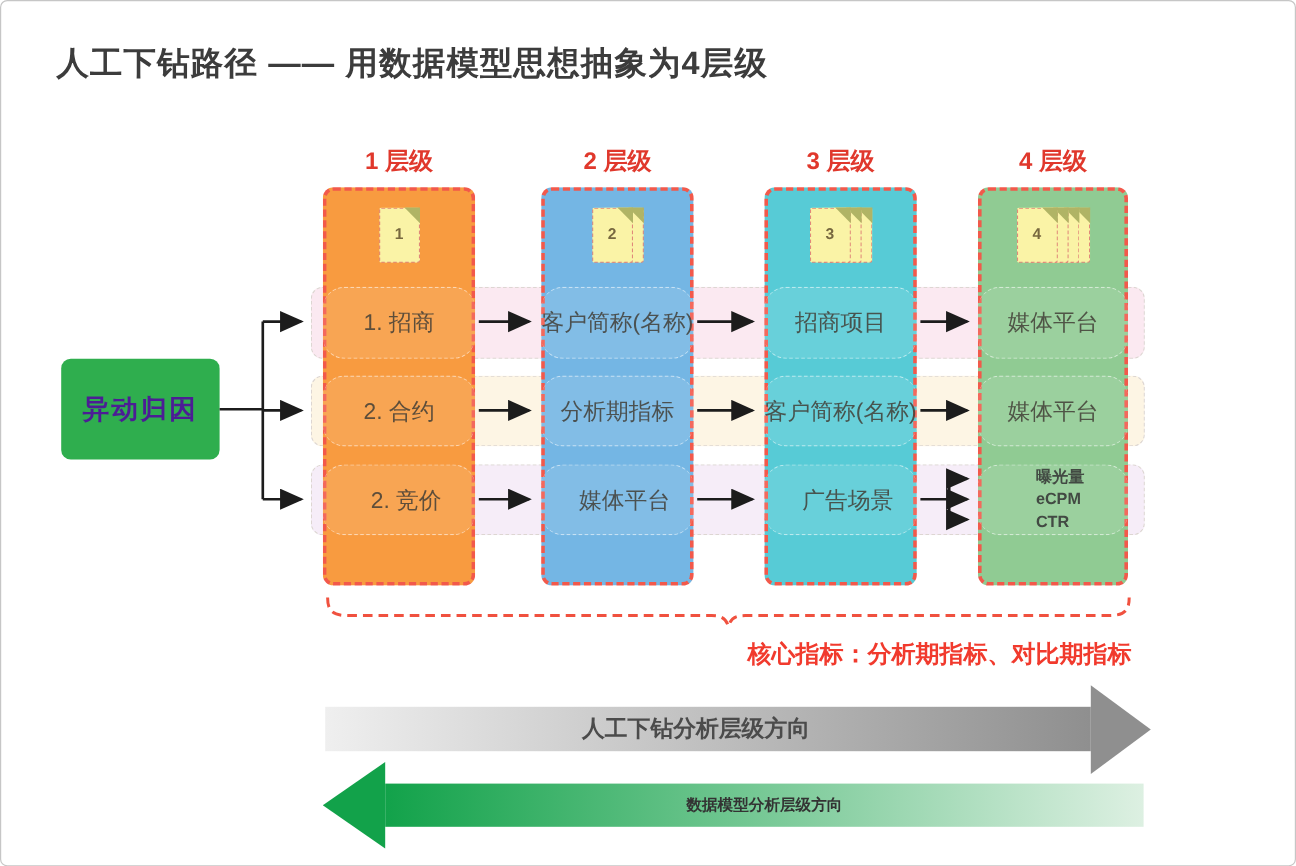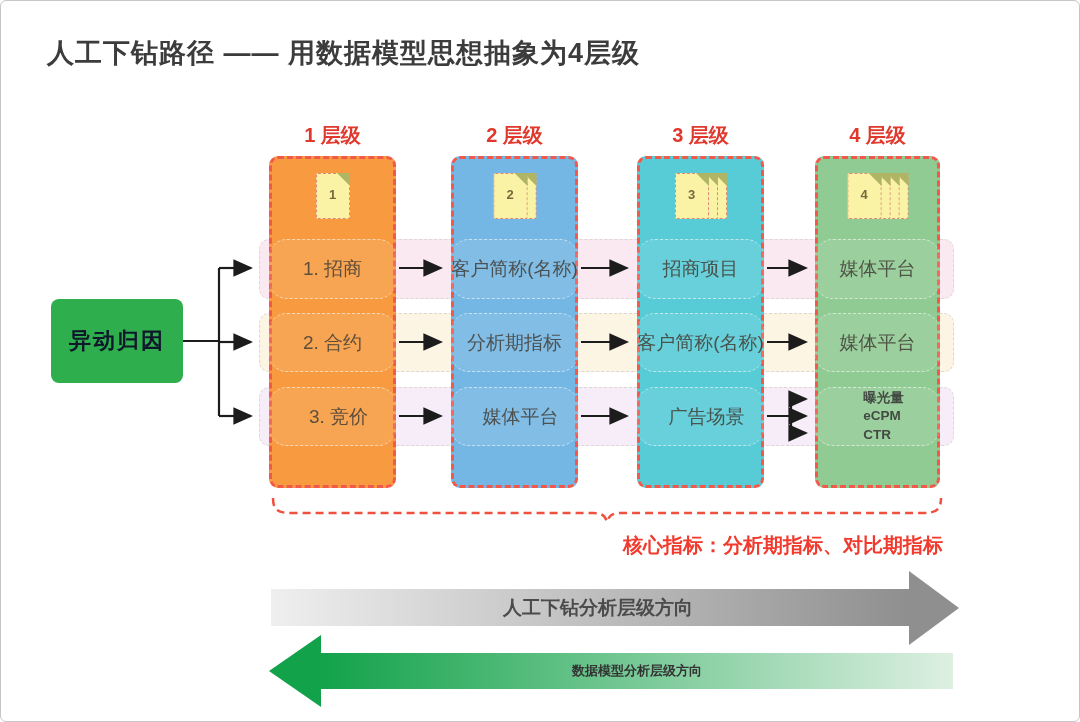--- a/index.html
+++ b/index.html
@@ -39,35 +39,35 @@
   .cell{position:absolute;display:flex;align-items:center;justify-content:center;
         font-size:19px;color:rgba(66,62,54,.85);background:rgba(255,255,255,.10);
         border-top:1px dashed rgba(255,255,255,.55);border-bottom:1px dashed rgba(255,255,255,.55);
         box-sizing:border-box;border-radius:18px;}
   .ry1{top:238px;height:60px;} .ry2{top:312px;height:59px;} .ry3{top:386px;height:59px;padding-left:12px;}
   .cell.multi{white-space:pre-line;font-size:13.5px;font-weight:600;line-height:1.35;color:rgba(50,50,50,.85);}
 
   
   .src-node{position:absolute;left:50px;top:298px;width:132px;height:84px;background:var(--source-green);
             border-radius:8px;display:flex;align-items:center;justify-content:center;
-            color:#0f172a;font-size:22px;font-weight:600;letter-spacing:2px;}
+            color:#4c1d95;font-size:22px;font-weight:600;letter-spacing:2px;}
 
   svg.overlay{position:absolute;left:0;top:0;pointer-events:none;}
 
   
   .brace-label{position:absolute;left:270px;width:672px;top:531px;text-align:right;
                color:var(--metric-red);font-size:20px;font-weight:700;}
 
   
   .gray-body{position:absolute;left:270px;top:588px;width:638px;height:37px;
              background:linear-gradient(to right,#efefef,var(--manual-arrow-gray));}
   .gray-head{position:absolute;left:908px;top:570px;width:0;height:0;
              border-left:50px solid var(--manual-arrow-gray);
              border-top:37px solid transparent;border-bottom:37px solid transparent;}
-  .gray-label{position:absolute;left:278px;top:588px;width:638px;height:37px;line-height:37px;
+  .gray-label{position:absolute;left:260px;top:588px;width:638px;height:37px;line-height:37px;
               text-align:center;color:#4b4b4b;font-size:19px;font-weight:600;}
   .green-body{position:absolute;left:320px;top:652px;width:632px;height:36px;
               background:linear-gradient(to right,var(--model-arrow-green),#ddf0e2);}
   .green-head{position:absolute;left:268px;top:634px;width:0;height:0;
               border-right:52px solid var(--model-arrow-green);
               border-top:36px solid transparent;border-bottom:36px solid transparent;}
   .green-label{position:absolute;left:320px;top:652px;width:632px;height:36px;line-height:36px;
                text-align:center;color:#333;font-size:13px;font-weight:600;}
 
   .watermark{position:absolute;right:13px;top:684px;font-size:30px;color:var(--watermark-red);}
@@ -134,21 +134,21 @@
         </div>
       <div class="page p0">
           <span class="fold"></span>
         <span class="num">4</span>
         </div>
     </div>
   </div>
 
   <div class="cell lx1 ry1">1. 招商</div>
   <div class="cell lx1 ry2">2. 合约</div>
-  <div class="cell lx1 ry3">3. 竞价</div>
+  <div class="cell lx1 ry3">2. 竞价</div>
   <div class="cell lx2 ry1">客户简称(名称)</div>
   <div class="cell lx2 ry2">分析期指标</div>
   <div class="cell lx2 ry3">媒体平台</div>
   <div class="cell lx3 ry1">招商项目</div>
   <div class="cell lx3 ry2">客户简称(名称)</div>
   <div class="cell lx3 ry3">广告场景</div>
   <div class="cell lx4 ry1">媒体平台</div>
   <div class="cell lx4 ry2">媒体平台</div>
   <div class="cell lx4 ry3 multi">曝光量
 eCPM

